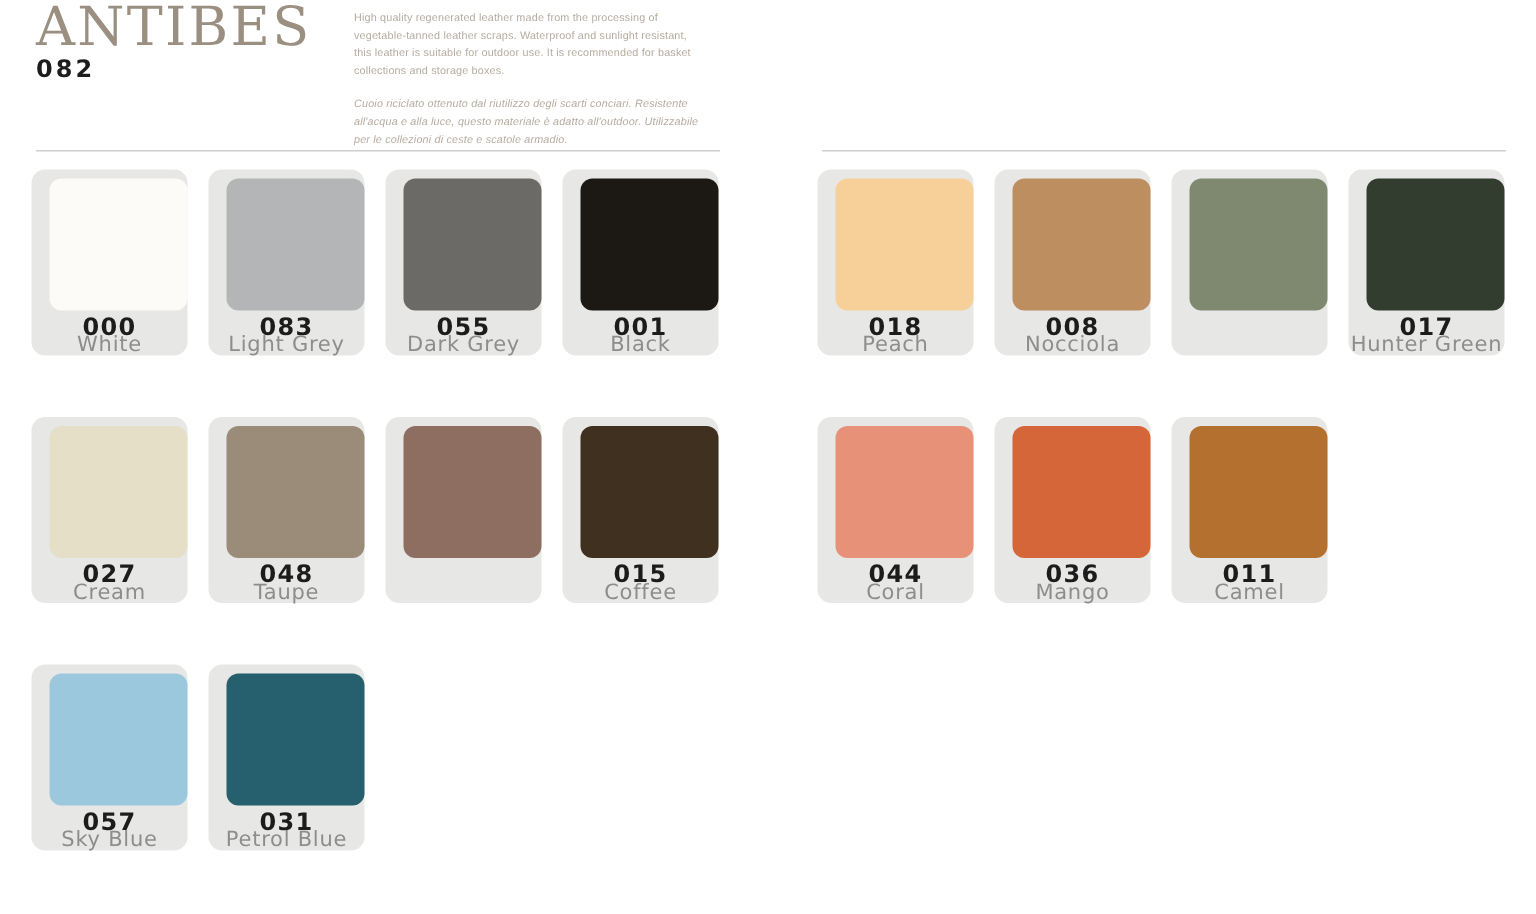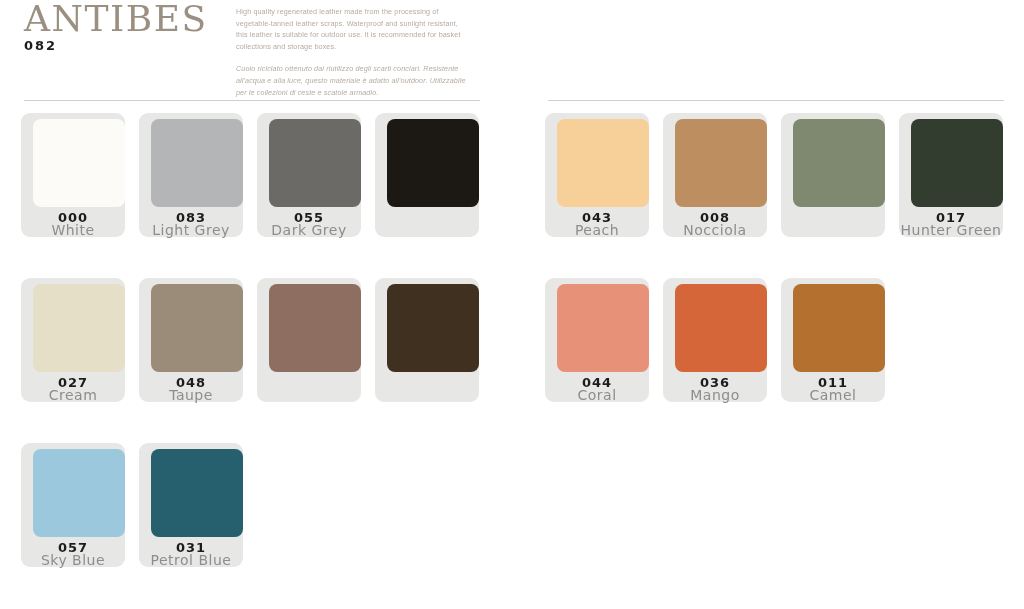--- a/index.html
+++ b/index.html
@@ -120,21 +120,21 @@
     border-radius: 8px;
   }
   .meta {
     width: 100%;
     text-align: center;
     margin-top: 4px;
   }
   .code {
     font-family: "DejaVu Sans", sans-serif;
     font-weight: 700;
-    font-size: 13px;
+    font-size: 16px;
     letter-spacing: 0.9px;
     color: #1c1c1c;
     line-height: 13px;
   }
   .name {
     font-family: "DejaVu Sans", sans-serif;
     font-weight: 400;
     font-size: 14px;
     letter-spacing: 0.5px;
     color: #8d8d8d;
@@ -188,20 +188,24 @@
             <div class="tile" title="#6B6A67" style="background: rgb(107, 106, 103);"></div>
             <div class="meta">
               <div class="code">055</div>
               <div class="name">Dark Grey</div>
             </div>
           </div>
         </div>
         <div class="cell">
           <div class="card">
             <div class="tile" title="#1C1813" style="background: rgb(28, 24, 19);"></div>
+            <div class="meta">
+              <div class="code">001</div>
+              <div class="name">Black</div>
+            </div>
           </div>
         </div>
       </div>
       <div class="row">
         <div class="cell">
           <div class="card">
             <div class="tile" title="#E6DFC8" style="background: rgb(230, 223, 200);"></div>
             <div class="meta">
               <div class="code">027</div>
               <div class="name">Cream</div>
@@ -218,20 +222,24 @@
           </div>
         </div>
         <div class="cell">
           <div class="card">
             <div class="tile" title="#8E6E60" style="background: rgb(142, 110, 96);"></div>
           </div>
         </div>
         <div class="cell">
           <div class="card">
             <div class="tile" title="#40301F" style="background: rgb(64, 48, 31);"></div>
+            <div class="meta">
+              <div class="code">015</div>
+              <div class="name">Coffee</div>
+            </div>
           </div>
         </div>
       </div>
       <div class="row">
         <div class="cell">
           <div class="card">
             <div class="tile" title="#9CC8DD" style="background: rgb(156, 200, 221);"></div>
             <div class="meta">
               <div class="code">057</div>
               <div class="name">Sky Blue</div>
@@ -248,21 +256,21 @@
           </div>
         </div>
       </div>
     </div>
   <div class="column right" id="col-right">
       <div class="row">
         <div class="cell">
           <div class="card">
             <div class="tile" title="#F7D099" style="background: rgb(247, 208, 153);"></div>
             <div class="meta">
-              <div class="code">043</div>
+              <div class="code">018</div>
               <div class="name">Peach</div>
             </div>
           </div>
         </div>
         <div class="cell">
           <div class="card">
             <div class="tile" title="#BC8E60" style="background: rgb(188, 142, 96);"></div>
             <div class="meta">
               <div class="code">008</div>
               <div class="name">Nocciola</div>

